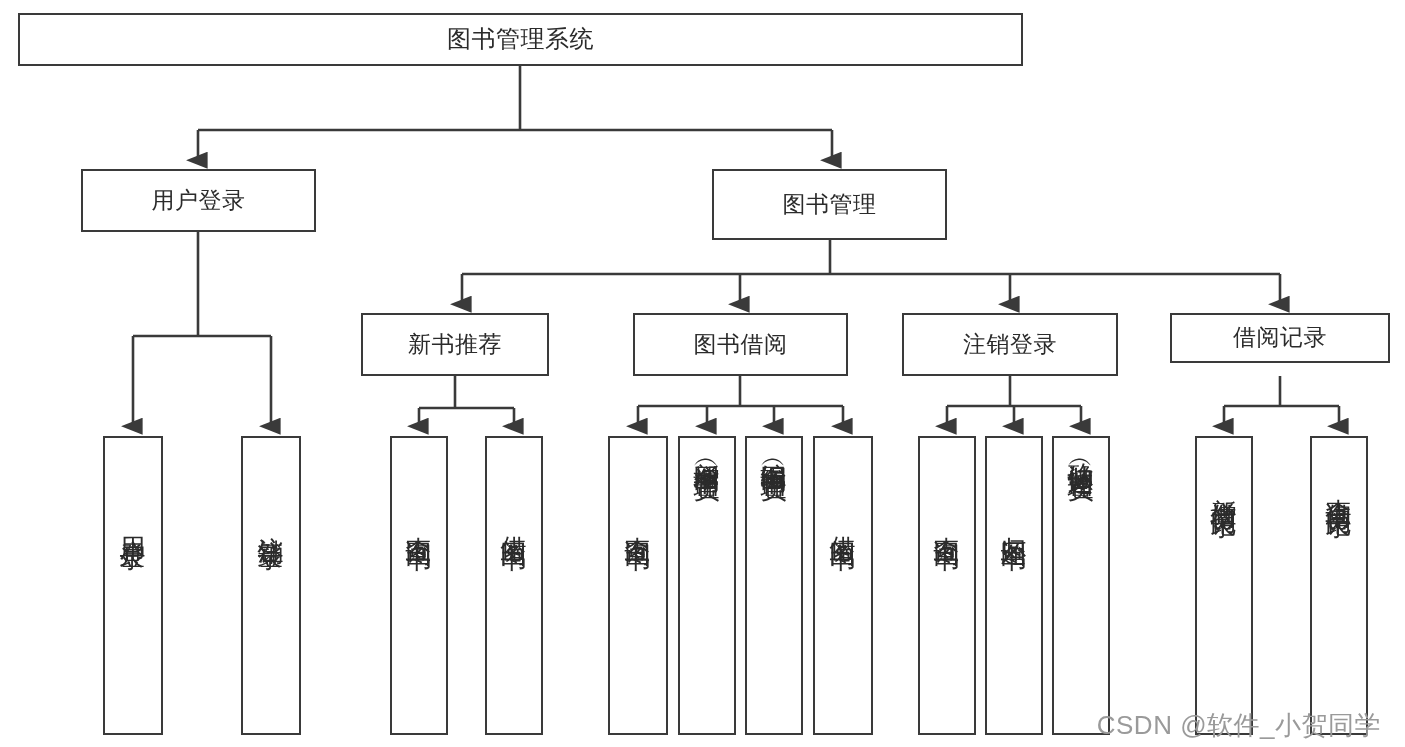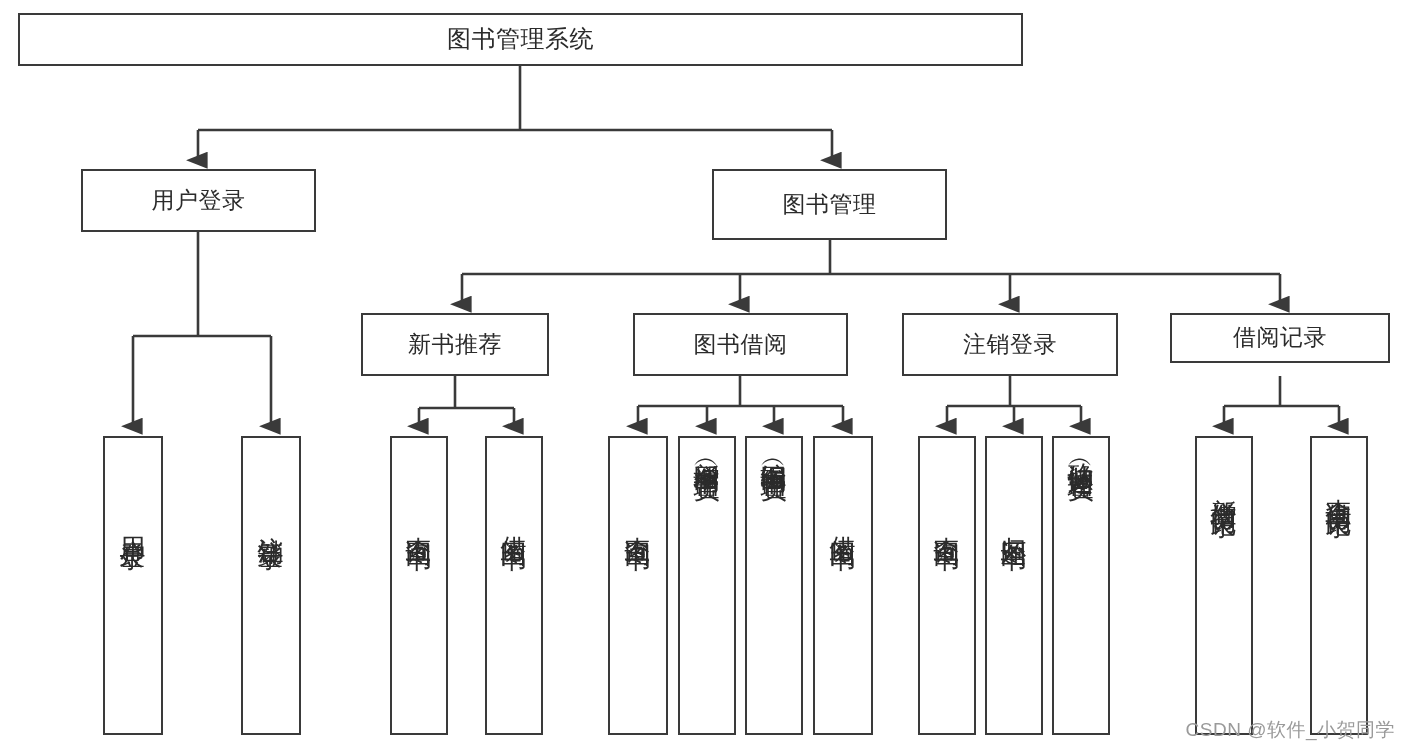--- a/index.html
+++ b/index.html
@@ -58,23 +58,23 @@
     text-orientation: upright;
     font-size: 26px;
     letter-spacing: 3px;
     line-height: 1;
   }
   .node.vert.tall .label {
     letter-spacing: 2px;
   }
   .watermark {
     position: absolute;
-    right: 10px;
+    right: 24px;
     bottom: 4px;
-    font-size: 19px;
+    font-size: 26px;
     color: #9a9a9a;
     letter-spacing: 0.5px;
     white-space: nowrap;
   }
 </style>
 </head>
 <body>
 
 <div id="canvas">
 

